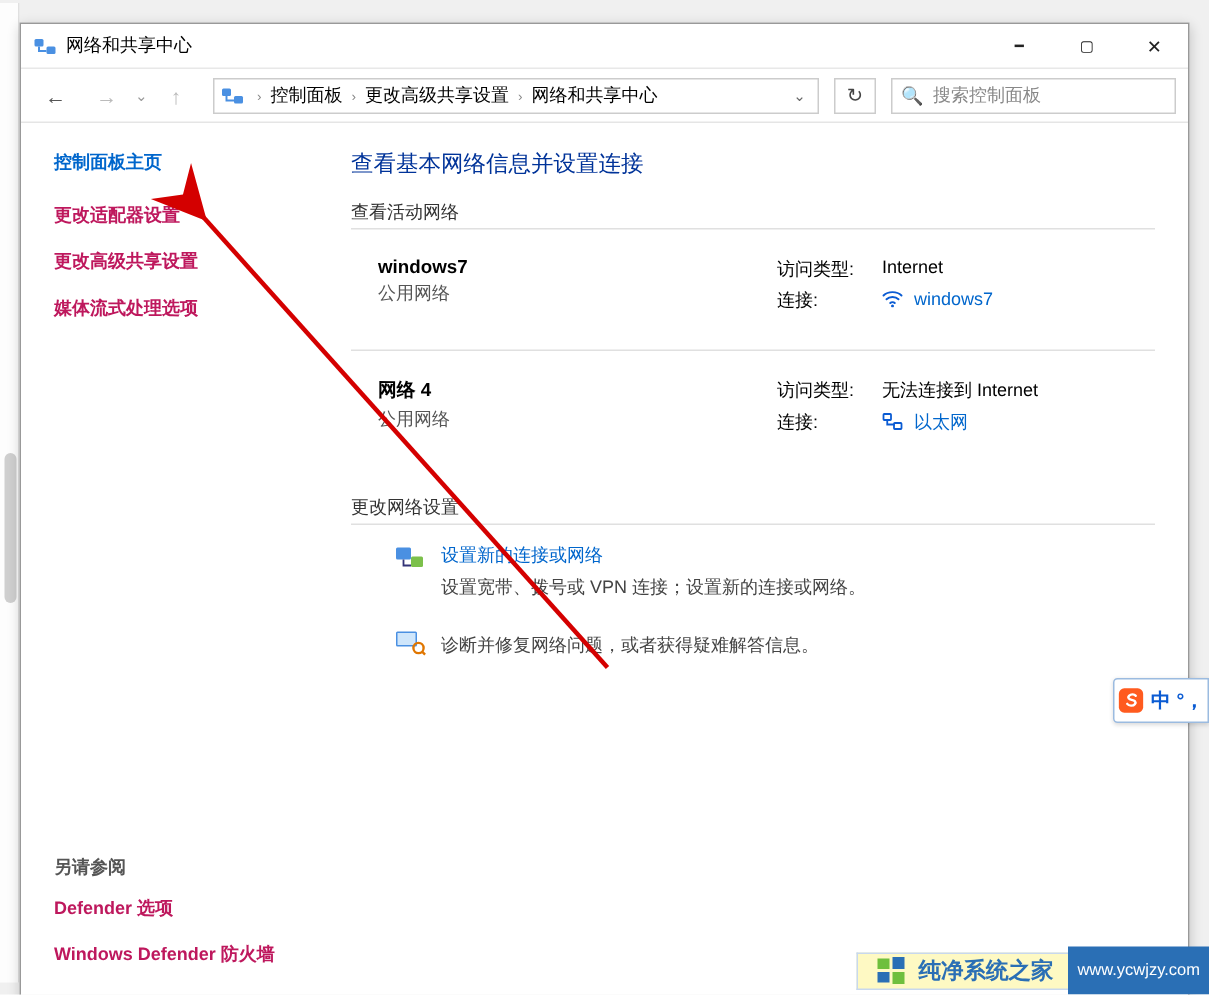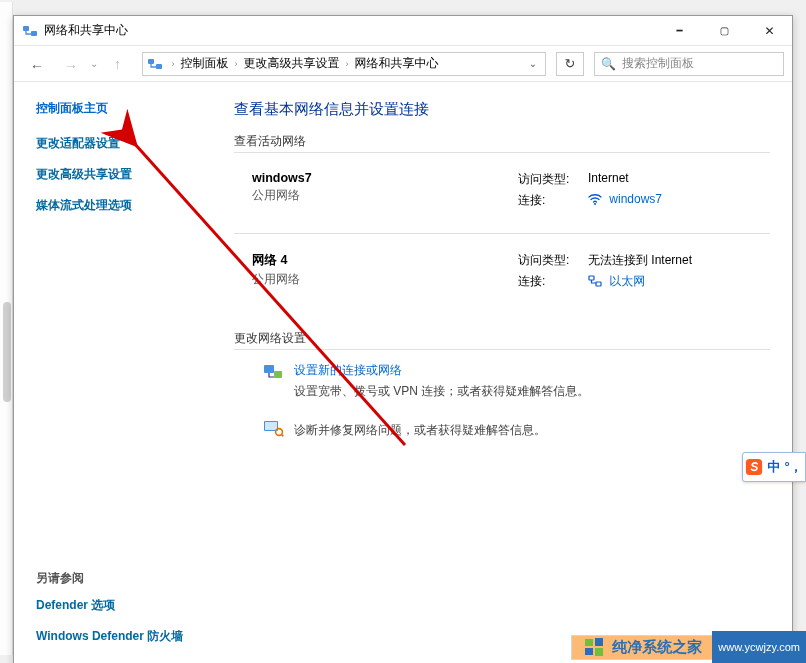--- a/index.html
+++ b/index.html
@@ -38,21 +38,21 @@
   .searchbox { width:190px; height:24px; border:1px solid #ccc; display:flex; align-items:center;
     padding:0 6px; margin-left:6px;}
   .searchbox .sicon { color:#888; font-size:12px; margin-right:6px;}
   .searchbox .stext { color:#888; font-size:12px;}
 
   
   .body { flex:1; display:flex; overflow:hidden;}
   .sidebar { width:206px; padding:18px 18px 12px 22px; display:flex; flex-direction:column;
     border-right:none; font-size:12px;font-weight:bold;}
   .sidebar .home { color:#0066cc; margin-bottom:18px;}
-  .sidebar .slink { color:#0369a1; margin-bottom:14px; cursor:pointer; }
+  .sidebar .slink { color:#be185d; margin-bottom:14px; cursor:pointer; }
   .sidebar .spacer { flex:1;}
   .sidebar .others-title { color:#555; font-size:12px; margin-bottom:10px;}
 
   .content { flex:1; padding:14px 22px 10px 14px; font-size:12px; overflow:auto;}
   .heading { color:#003399; font-size:15px; margin:4px 0 14px 0;}
   .section-title { color:#333; font-size:12px; margin:6px 0 2px 0;
     border-bottom:1px solid #e0e0e0; padding-bottom:2px;}
   .netblock { display:flex; padding:16px 6px 14px 18px;}
   .netleft { width:266px;}
   .netname { font-weight:600; color:#000; font-size:12.5px; margin-bottom:2px;}
@@ -72,21 +72,21 @@
 
   
   .nsc-icon svg, .addr-icon svg { display:block;}
   .conn-icon { display:inline-block; vertical-align:-2px; margin-right:4px;}
 
   
   .annot { position:absolute; left:0; top:0; width:806px; height:663px; pointer-events:none;}
   .badge-bottom {
     position:absolute; right:0px; bottom:0px; height:32px; 
     display:flex; align-items:center; color:#2a6fb5; font-size:15px; font-weight:600;}
-  .badge-bottom-left{display:flex;align-items:center;padding:0 10px 0 12px;background:#fdba74;height:25px;border:1px solid #c8d8ee;border-right:none;}
+  .badge-bottom-left{display:flex;align-items:center;padding:0 10px 0 12px;background:#fef9c3;height:25px;border:1px solid #c8d8ee;border-right:none;}
   .badge-bottom-right{background:#2a6fb5;color:#fff;font-size:11px;font-weight:400;height:32px;display:flex;align-items:center;padding:0 6px;}
   .badge-win { width:20px; height:20px; margin-right:8px; }
   .ime-badge{
     position:absolute; right:0px; top:452px; width:64px; height:30px;
     background:#fff; border:1px solid #9bbbe0; border-radius:3px 0 0 3px;
     display:flex; align-items:center; justify-content:center; gap:4px;
     box-shadow:0 1px 3px rgba(0,0,0,.15); pointer-events:none;
   }
   .ime-badge .sogou{ width:18px; height:18px; }
   .ime-badge .txt{ color:#0a5bd3; font-size:13px; font-weight:600;}
@@ -233,21 +233,21 @@
       <div class="action">
         <div class="aicon">
           <svg width="22" height="20" viewBox="0 0 22 20">
               <rect x="2" y="3" width="10" height="8" rx="1" fill="#4a90e2"></rect>
               <rect x="12" y="9" width="8" height="7" rx="1" fill="#7cc04b"></rect>
               <path d="M7 11v4h5" stroke="#337" stroke-width="1.2" fill="none"></path>
             </svg>
         </div>
         <div class="atxts">
           <div class="atitle">设置新的连接或网络</div>
-          <div class="adesc">设置宽带、拨号或 VPN 连接；或者获得疑难解答信息。</div>
+          <div class="adesc">设置宽带、拨号或 VPN 连接；设置新的连接或网络。</div>
         </div>
       </div>
 
       <div class="action">
         <div class="aicon">
           <svg width="22" height="20" viewBox="0 0 22 20">
               <rect x="2" y="3" width="14" height="10" rx="1" fill="#4a90e2"></rect>
               <rect x="3" y="4" width="12" height="8" fill="#cfe6fb"></rect>
               <circle cx="17" cy="14" r="3.4" fill="none" stroke="#e07600" stroke-width="1.6"></circle>
               <path d="M19.4 16.4l2 2" stroke="#e07600" stroke-width="1.6"></path>

